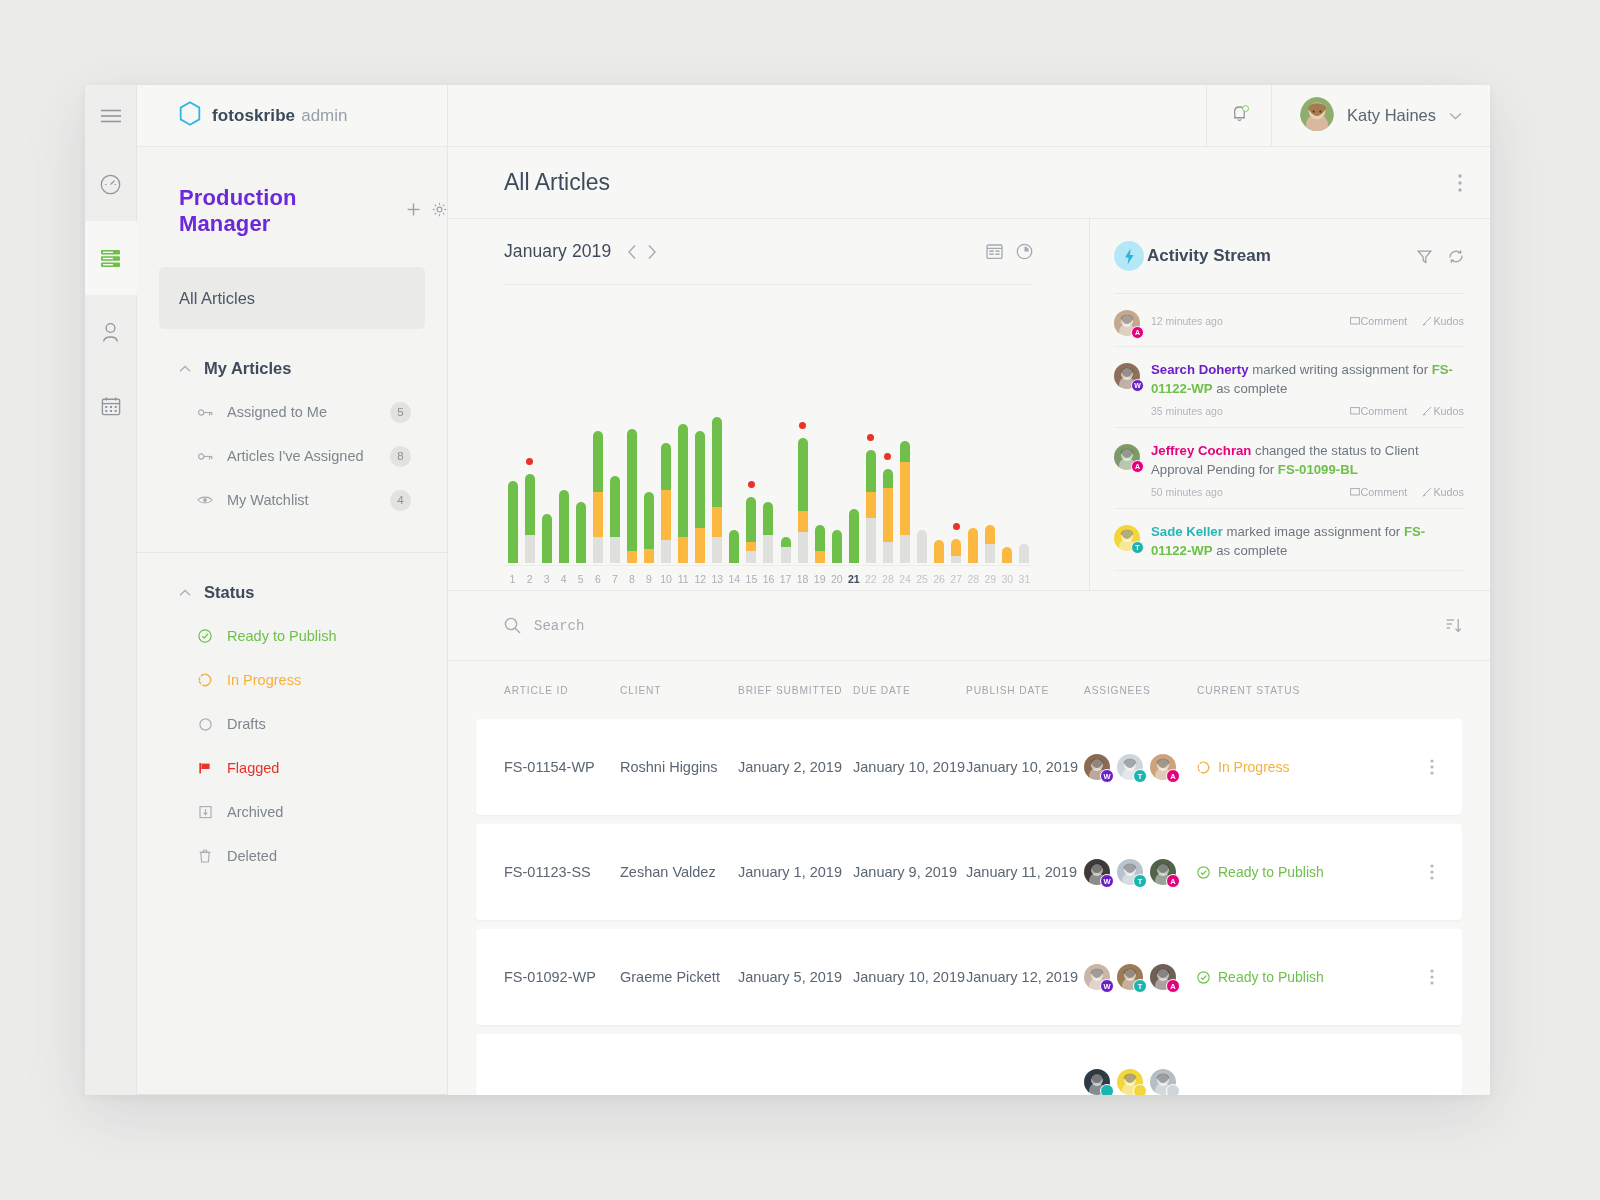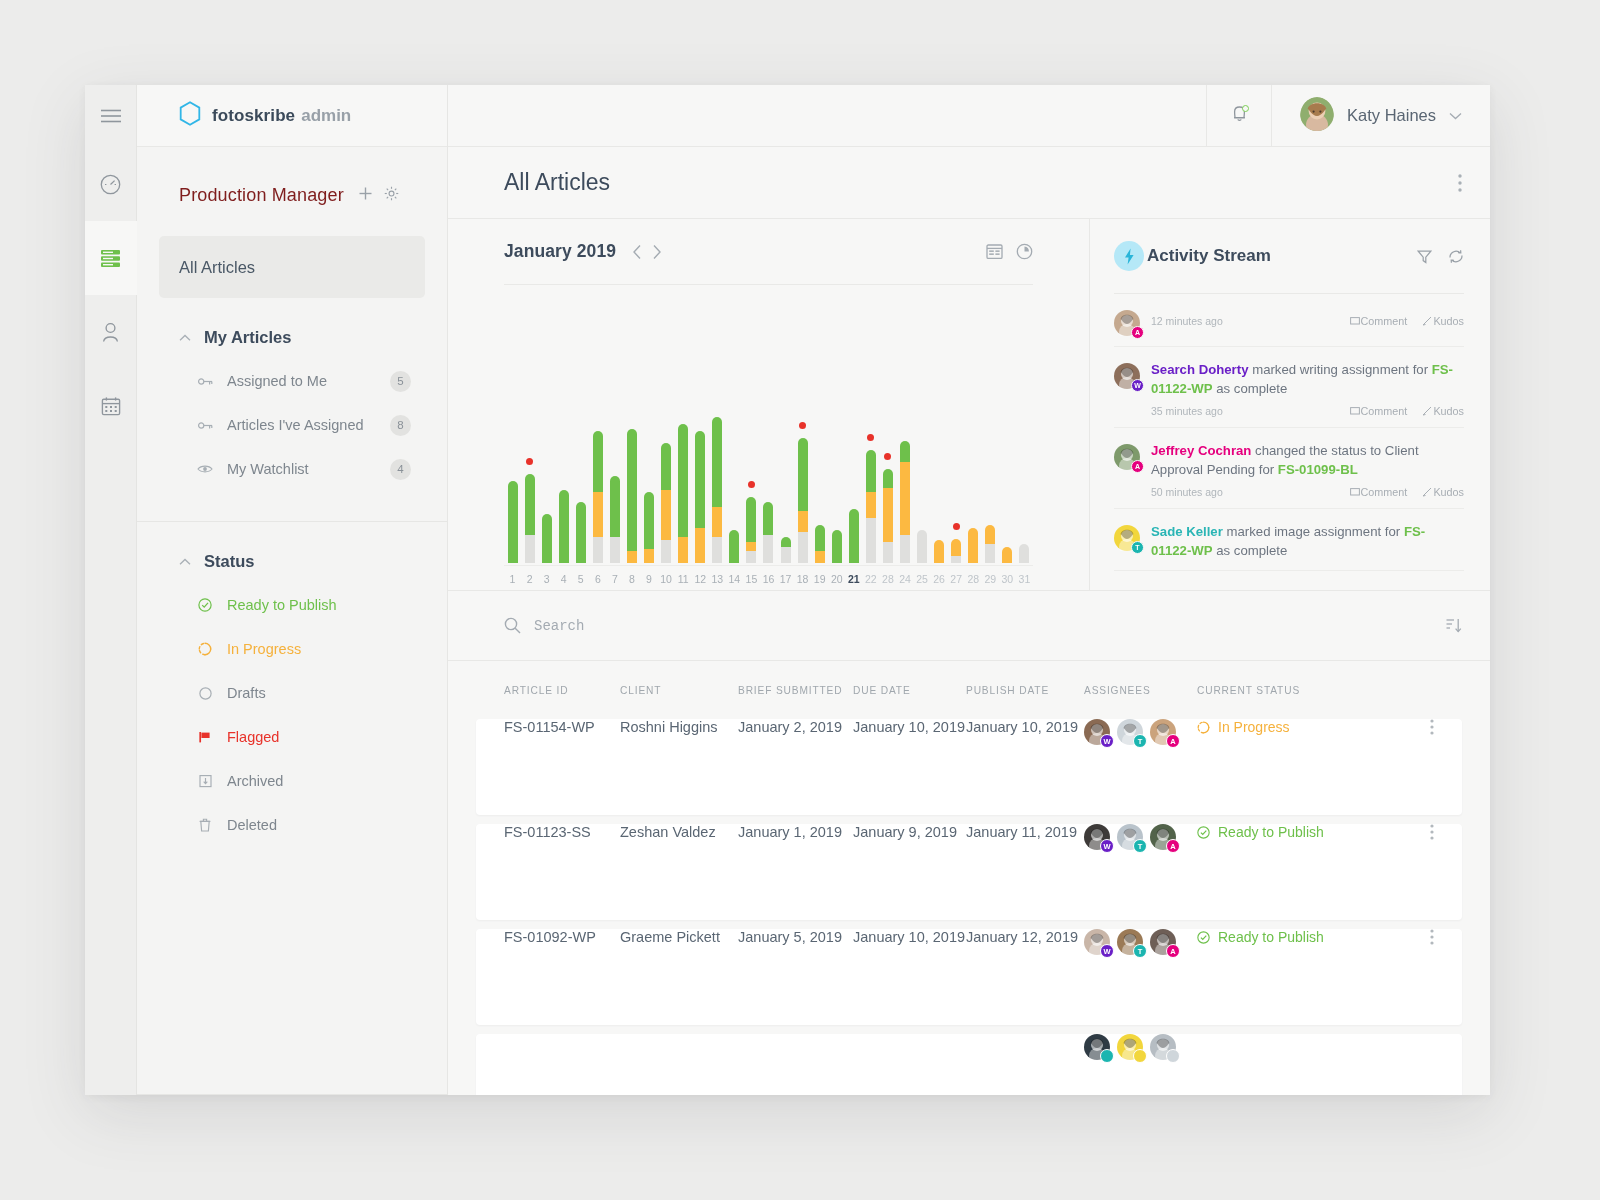--- a/index.html
+++ b/index.html
@@ -50,28 +50,28 @@
     height: 62px; flex: 0 0 62px;
     display: flex; align-items: center;
     padding-left: 42px;
     border-bottom: 1px solid #e8e8e6;
     background: #f7f7f6;
   }
   #brand .hex { margin-right: 11px; }
   #brand .bname {
     font-size: 17px; color: #3b4a5a; font-weight: bold; letter-spacing: .1px;
   }
-  #brand .bsub { font-size: 17px; color: #98a0a8; margin-left: 6px; font-weight: bold; }
+  #brand .bsub { font-size: 17px; color: #98a0a8; margin-left: 6px; }
 
   #side-head {
     display: flex; align-items: center;
     padding: 38px 0 0 42px;
   }
   #side-head .title {
-    font-size: 18px; color: #7f1d1d; font-weight: normal; letter-spacing: .15px;
+    font-size: 22px; color: #6d28d9; font-weight: bold; letter-spacing: .15px;
   }
   #side-head .mini { margin-left: 14px; color: #9aa1a8; display:flex; align-items:center; gap:11px;}
 
   .nav-active {
     margin: 30px 22px 0 22px;
     height: 62px;
     background: #eaeae8;
     border-radius: 5px;
     display: flex; align-items: center;
     padding-left: 20px;
@@ -142,21 +142,21 @@
 
   #upper { display:flex; flex: 0 0 372px; min-height:0; border-bottom:1px solid #e8e8e6;}
   #chartpane {
     flex: 1 1 auto; min-width:0;
     border-right: 1px solid #e8e8e6;
     padding: 22px 56px 0 56px;
     display:flex; flex-direction:column;
   }
   #chart-head { display:flex; align-items:center; justify-content:space-between; }
   #chart-head .left { display:flex; align-items:center; gap:16px; }
-  #chart-head .mtitle { font-size:17.5px; color:#3d4b5c; font-weight:bold; letter-spacing:.1px;}
+  #chart-head .mtitle { font-size:17.5px; color:#3d4b5c; font-weight:normal; letter-spacing:.1px;}
   #chart-head .arrows { display:flex; gap:10px; color:#a4abb2; }
   #chart-head .tools { display:flex; gap:13px; color:#a4abb2; }
   #chart-rule { height:1px; background:#e9e9e7; margin-top:22px; }
 
   #plot {
     position:relative;
     flex: 1 1 auto;
     margin-top: 10px;
   }
   #bars {
@@ -239,21 +239,21 @@
   #thead .th {
     font-size:10.2px; letter-spacing:.85px; color:#a0a7ad; text-transform:uppercase;
   }
   .c1 { flex:0 0 116px; } .c2 { flex:0 0 118px; } .c3 { flex:0 0 115px; }
   .c4 { flex:0 0 113px; } .c5 { flex:0 0 118px; } .c6 { flex:0 0 113px; }
   .c7 { flex:1 1 auto; } .c8 { flex:0 0 40px; display:flex; justify-content:center;}
   .trow {
     background:#fff; border-radius:4px;
     box-shadow: 0 1px 2px rgba(60,60,70,0.05);
     height: 96px; margin-bottom: 9px;
-    display:flex; align-items:flex-start;
+    display:flex; align-items:center;
     padding-left: 28px; padding-right:10px;
   }
   .trow .td { font-size:14.5px; color:#5a6673; }
   .avstack { display:flex; }
   .avstack .av { position:relative; width:26px; height:26px; margin-right:7px; }
   .avstack .av .badge {
     position:absolute; right:-4px; bottom:-3px;
     width:14px; height:14px; border-radius:50%;
     font-size:7.5px; color:#fff; display:flex; align-items:center; justify-content:center;
     border:1.5px solid #fff; font-weight:bold;

